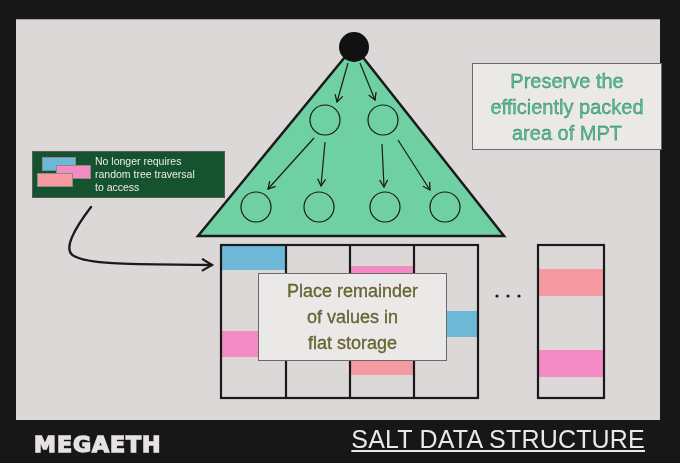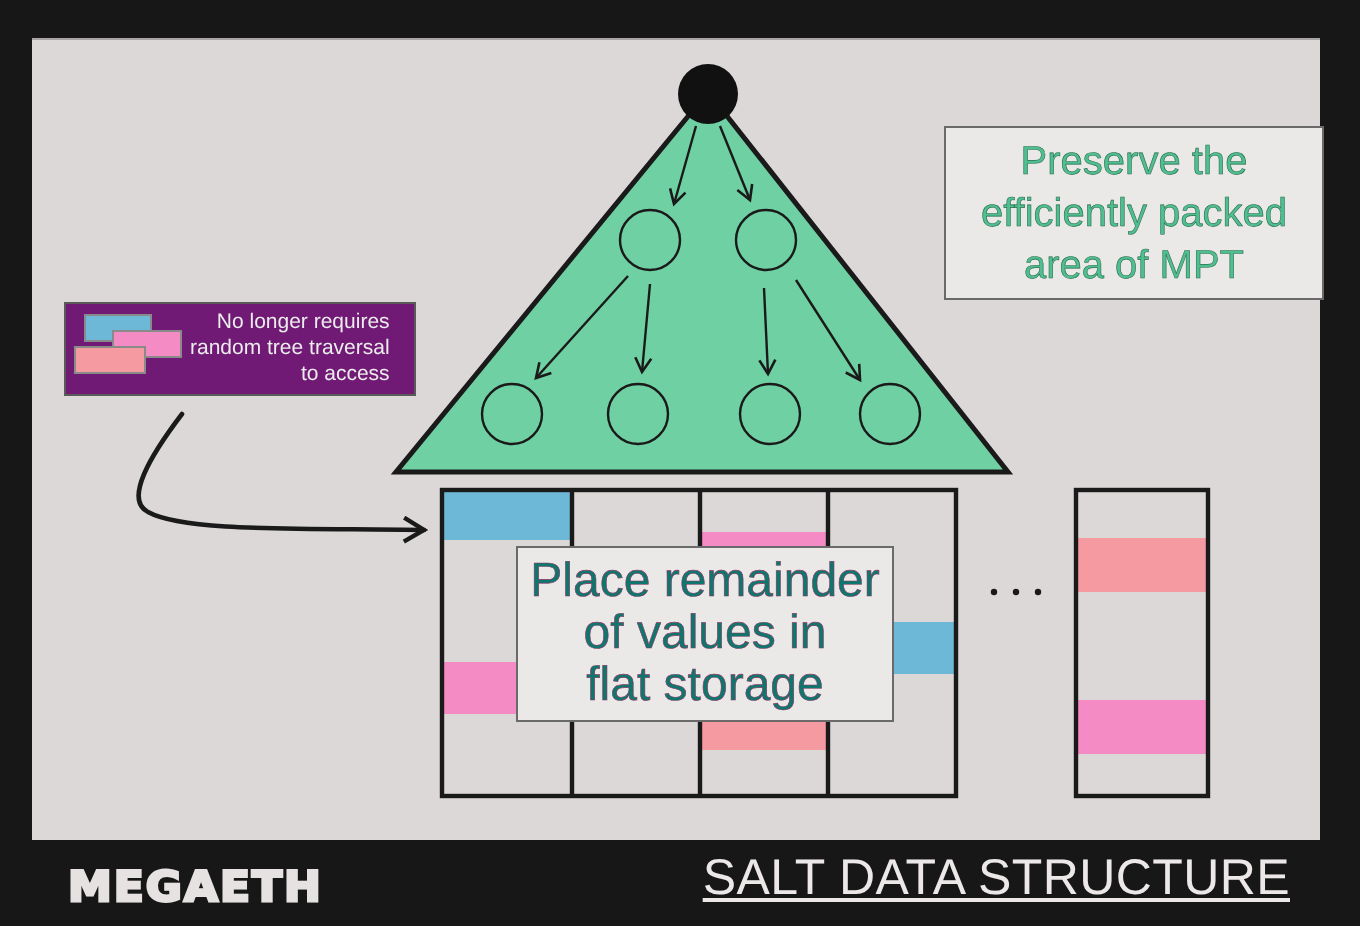--- a/index.html
+++ b/index.html
@@ -9,22 +9,22 @@
       font-family: "Liberation Sans", sans-serif;
       position: relative;
     }
     .stage { position: absolute; left: 0; top: 0; width: 680px; height: 463px; }
     .panel {
       position: absolute; left: 16px; top: 19px; width: 644px; height: 400px;
       background: #dcd8d8; border-top: 1px solid #a9a5a5;
     }
     svg.diagram { position: absolute; left: 0; top: 0; }
     .legend {
-      position: absolute; left: 32px; top: 151px; width: 176px; height: 47px;
-      background: #701a75; border: 1px solid #5a5a5a; box-sizing: border-box; text-align: right;
+      position: absolute; left: 32px; top: 151px; width: 193px; height: 47px;
+      background: #14532d; border: 1px solid #5a5a5a; box-sizing: border-box;
     }
     .legend .sw { position: absolute; height: 14px; box-sizing: border-box; border: 1px solid #8a8a8a; }
     .legend .sw1 { left: 9px; top: 5px; width: 34px; background: #6db8d6; }
     .legend .sw2 { left: 23px; top: 13px; width: 35px; background: #f58bc4; }
     .legend .sw3 { left: 4px; top: 21px; width: 36px; background: #f59aa1; }
     .legend .txt {
       position: absolute; left: 62px; top: 3px; color: #ececec;
       font-size: 10.5px; line-height: 13px; white-space: pre-line;
     }
     .callout-green {
@@ -35,21 +35,21 @@
     .callout-green span {
       color: #4fbf8f; font-size: 20px; line-height: 26px; white-space: pre-line;
       -webkit-text-stroke: 0.3px #2a6b4e;
     }
     .callout-pink {
       position: absolute; left: 258px; top: 273px; width: 189px; height: 88px;
       background: #ebe8e8; border: 1.5px solid #6a6a6a; box-sizing: border-box;
       display: flex; align-items: center; justify-content: center; text-align: center;
     }
     .callout-pink span {
-      color: #0f766e; font-size: 24px; line-height: 26px; white-space: pre-line;
+      color: #4d7c0f; font-size: 18px; line-height: 26px; white-space: pre-line;
       -webkit-text-stroke: 0.3px #8a3560;
     }
     .footer-logo {
       position: absolute; left: 34px; top: 432px; color: #e6e2e2;
       font-family: "DejaVu Sans", sans-serif; font-weight: bold; font-size: 22px;
       letter-spacing: 1px; transform: scaleY(0.95);
       -webkit-text-stroke: 1.5px #e6e2e2;
     }
     .footer-title {
       position: absolute; left: 250px; top: 425px; width: 395px; text-align: right;

